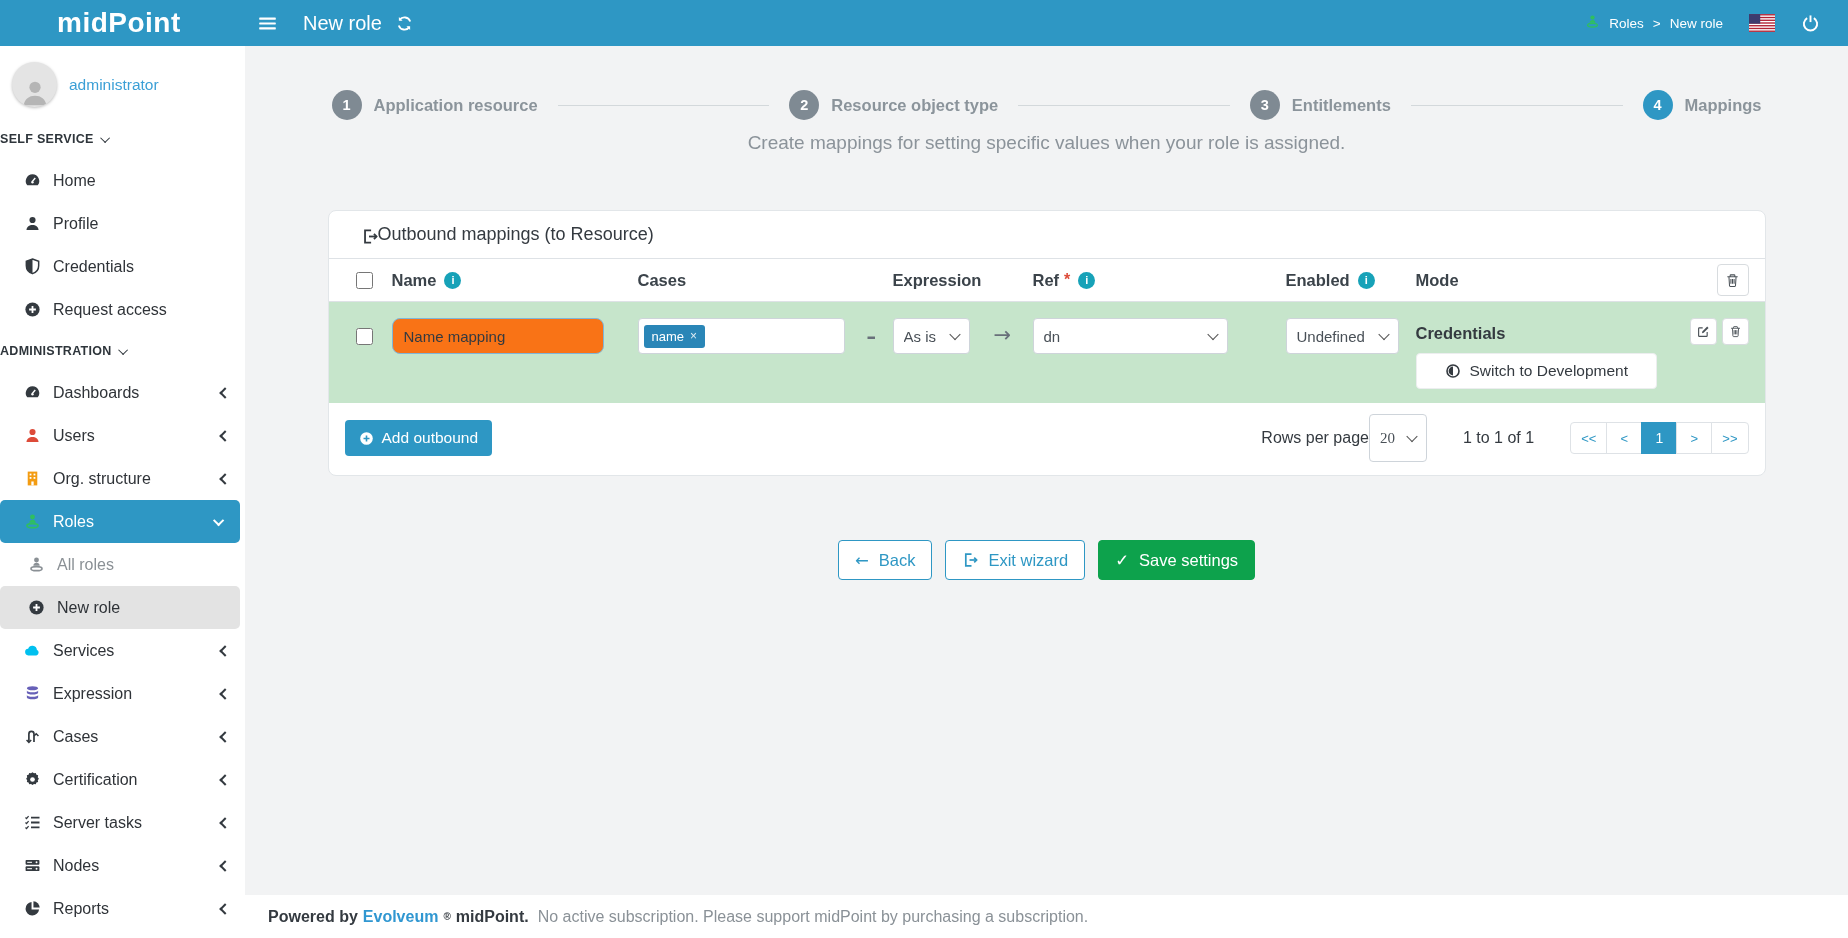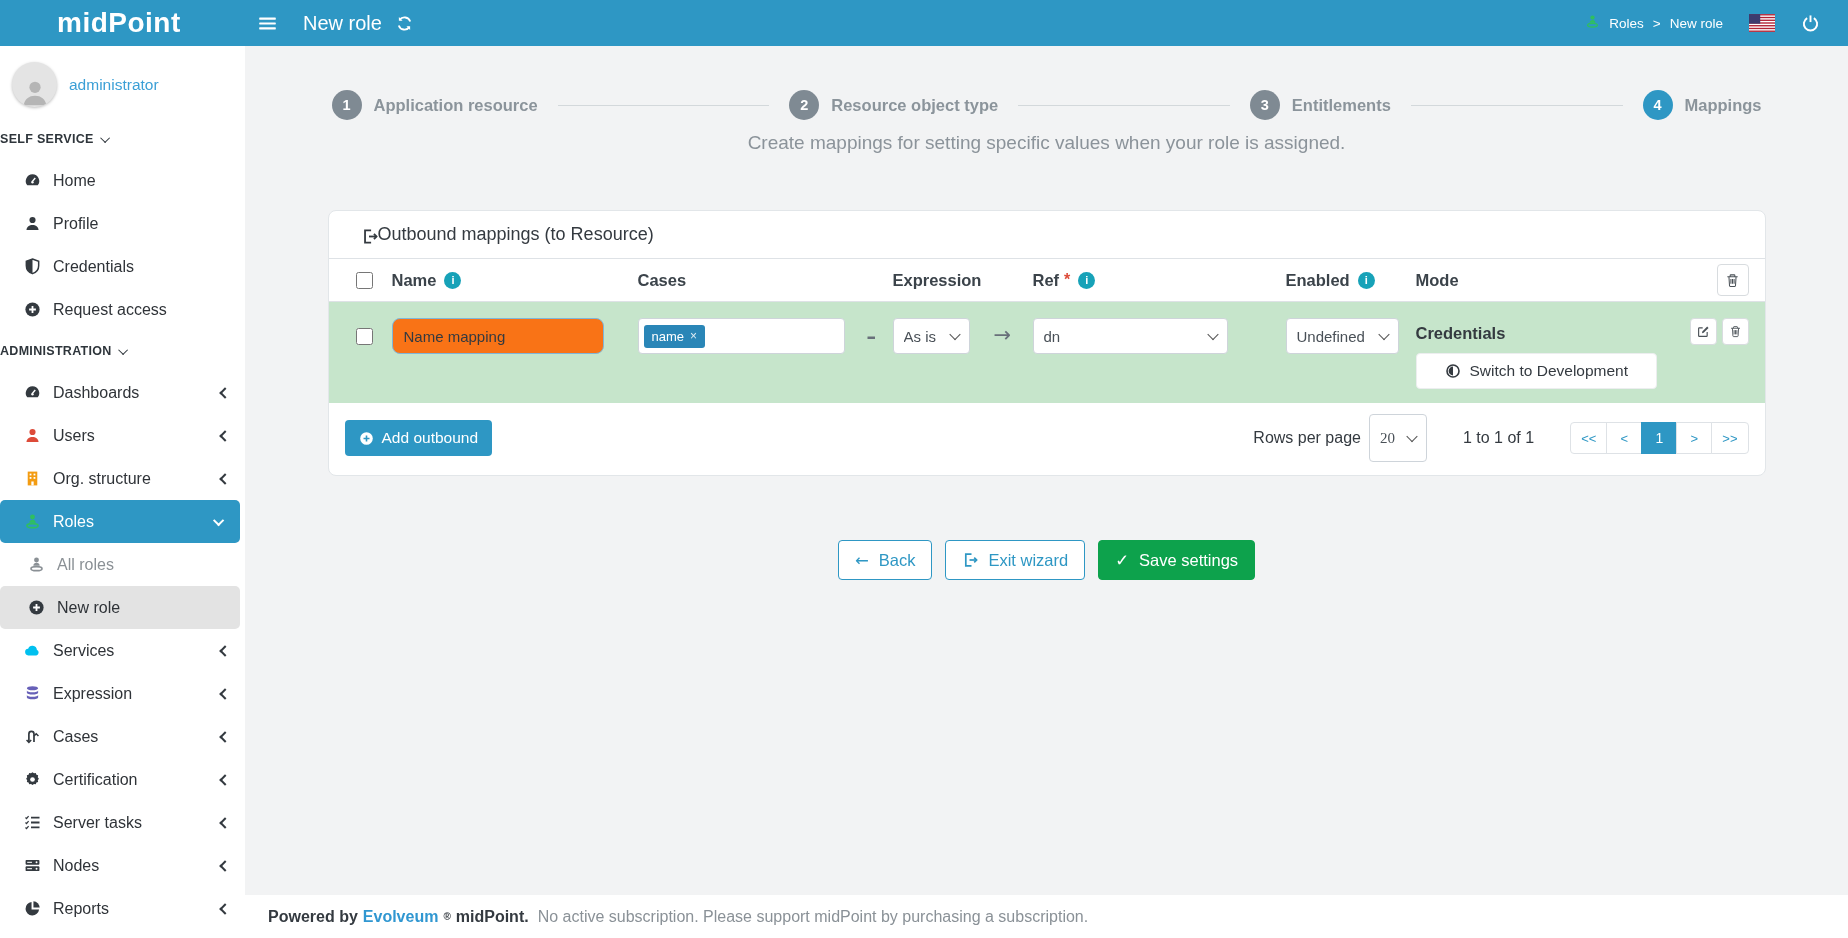--- a/index.html
+++ b/index.html
@@ -103,21 +103,21 @@
   .switch-btn { display:inline-flex; align-items:center; gap:9px; background:#fff; border:1px solid #eceeef; border-radius:4px; padding:8px 28px; font-size:15.5px; color:#343a40; cursor:pointer; font-family:inherit; }
   .switch-btn svg { width:16px; height:16px; }
   .row-actions { display:flex; gap:5px; }
   .row-actions .icon-btn { width:27px; height:27px; }
   .row-actions svg { width:13px; height:13px; }
 
   .tfoot { display:flex; align-items:center; padding:11px 16px 13px; }
   .add-btn { display:inline-flex; align-items:center; gap:8px; background:#2e97c4; color:#fff; border:none; border-radius:4px; padding:9px 14px; font-size:15.5px; cursor:pointer; font-family:inherit; }
   .add-btn svg { width:15px; height:15px; }
   .foot-right { margin-left:auto; display:flex; align-items:center; gap:22px; }
-  .rpp { display:flex; align-items:center; gap:8px; font-size:16px; color:#343a40;justify-content:flex-end; }
+  .rpp { display:flex; align-items:center; gap:0; font-size:16px; color:#343a40;justify-content:flex-end; }
   .count { font-size:16px; color:#343a40; margin:0 14px; }
   .pager { display:flex; }
   .pager .pg { min-width:36px; height:32px; padding:0 10px; display:flex; align-items:center; justify-content:center; background:#fff; border:1px solid #dee2e6; margin-left:-1px; color:#2e97c4; font-size:13px; cursor:pointer; }
   .pager .pg:first-child { border-radius:4px 0 0 4px; margin-left:0; }
   .pager .pg:last-child { border-radius:0 4px 4px 0; }
   .pager .pg.active { background:#2e97c4; color:#fff; border-color:#2e97c4; font-size:14px; }
 
   
   .actions { margin-top:64px; display:flex; justify-content:center; gap:13px; }
   .btn { display:inline-flex; align-items:center; gap:10px; border-radius:4px; font-size:16.5px; padding:0 16px; height:40px; cursor:pointer; font-family:inherit; }

